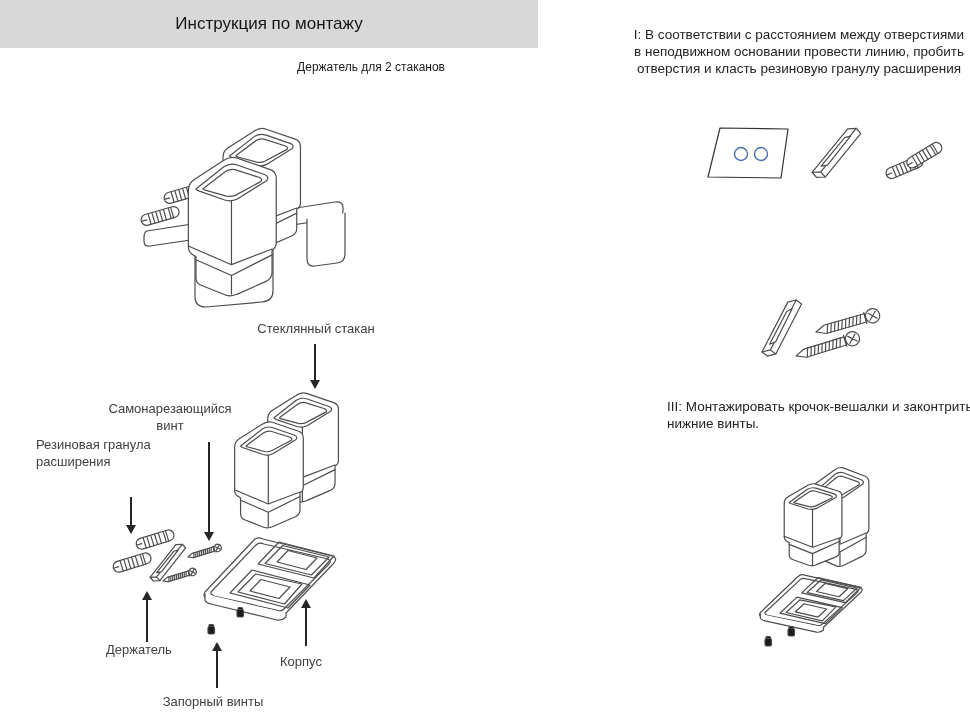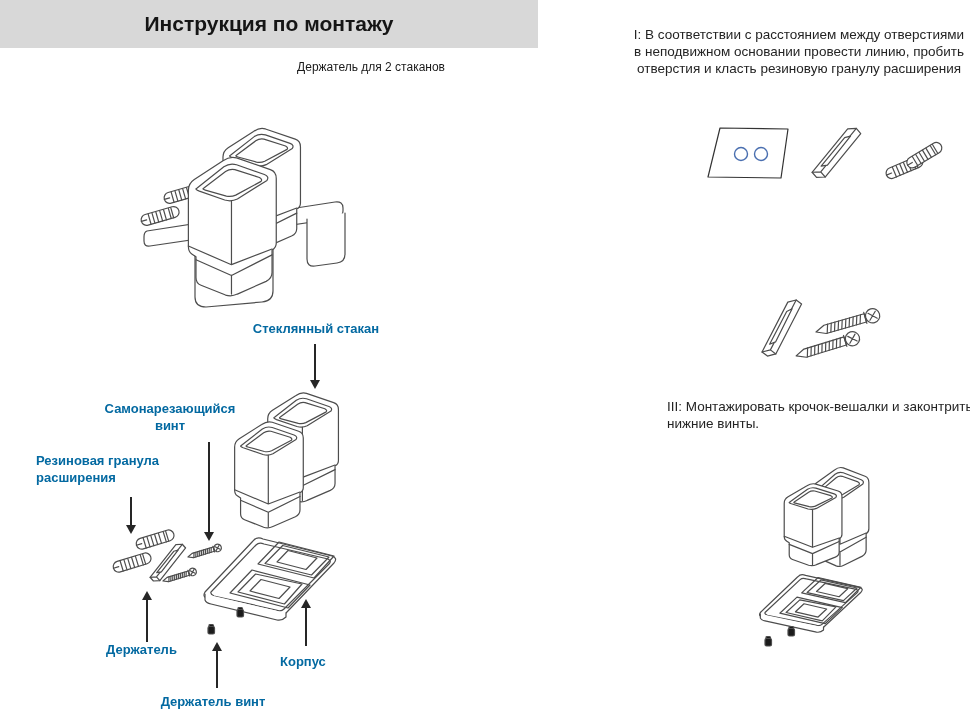--- a/index.html
+++ b/index.html
@@ -1,22 +1,22 @@
 <!DOCTYPE html>
 <html><head>
 <meta charset="utf-8">
 <style>
   html,body{margin:0;padding:0;background:#fff;}
   .page{position:relative;width:970px;height:713px;background:#ffffff;overflow:hidden;
         font-family:"Liberation Sans",sans-serif;color:#1f1f1f;}
   .banner{position:absolute;left:0;top:0;width:538px;height:48px;background:#d8d8d8;
-          text-align:center;line-height:48px;font-size:21px;color:#151515;font-weight:bold;}
+          text-align:center;line-height:48px;font-size:17px;color:#151515;}
   .subtitle{position:absolute;left:55px;top:60px;width:390px;text-align:right;
             font-size:12px;color:#1a1a1a;}
-  .plabel{position:absolute;font-size:13px;line-height:17px;color:#0369a1;font-weight:bold;}
+  .plabel{position:absolute;font-size:13px;line-height:17px;color:#404040;}
   .plabel.center{text-align:center;}
   .step-text{position:absolute;font-size:13.5px;line-height:17px;color:#242424;}
   .step-text.center{text-align:center;}
   .art{position:absolute;}
   svg path, svg rect, svg circle, svg line{vector-effect:non-scaling-stroke;}
   .ln{stroke:#4d4d4d;stroke-width:1.2;fill:none;stroke-linejoin:round;stroke-linecap:round;}
   .w{fill:#ffffff;}
   .varrow{position:absolute;width:2px;background:#262626;}
   .varrow.down::after{content:'';position:absolute;bottom:-9px;left:-4px;width:0;height:0;
       border:5px solid transparent;border-bottom:none;border-top:9px solid #262626;}
@@ -101,27 +101,27 @@
       <use href="#g-lockscrew" transform="translate(138,239)"></use>
     </g>
   </svg>
 
   <div class="plabel center" style="left:236px;top:320px;width:160px">Стеклянный стакан</div>
   <div class="varrow down" style="left:314px;top:344px;height:36px"></div>
 
   <div class="plabel center" style="left:95px;top:400px;width:150px">Самонарезающийся винт</div>
   <div class="varrow down" style="left:208px;top:442px;height:90px"></div>
 
-  <div class="plabel" style="left:36px;top:452px;width:130px">Резиновая гранула расширения</div>
+  <div class="plabel" style="left:36px;top:436px;width:130px">Резиновая гранула расширения</div>
   <div class="varrow down" style="left:130px;top:497px;height:28px"></div>
 
   <div class="plabel" style="left:106px;top:641px;width:90px">Держатель</div>
   <div class="varrow up" style="left:146px;top:600px;height:42px"></div>
 
-  <div class="plabel center" style="left:158px;top:693px;width:110px">Держатель винт</div>
+  <div class="plabel center" style="left:158px;top:693px;width:110px">Запорный винты</div>
   <div class="varrow up" style="left:216px;top:651px;height:37px"></div>
 
   <div class="plabel" style="left:280px;top:653px;width:70px">Корпус</div>
   <div class="varrow up" style="left:305px;top:608px;height:38px"></div>
 
   <div class="step-text center" style="left:632px;top:26px;width:334px">I: В соответствии с расстоянием между отверстиями в неподвижном основании провести линию, пробить отверстия и класть резиновую гранулу расширения</div>
   <svg class="art" style="left:685px;top:112px" width="280" height="100" viewBox="0 0 280 100">
     <g class="ln">
       <path class="w" style="stroke:#333" d="M35,16 L103,17 L96,66 L23,65 Z"></path>
       <circle cx="56" cy="42" r="6.5" fill="none" style="stroke:#4a6fb0;stroke-width:1.4"></circle>

